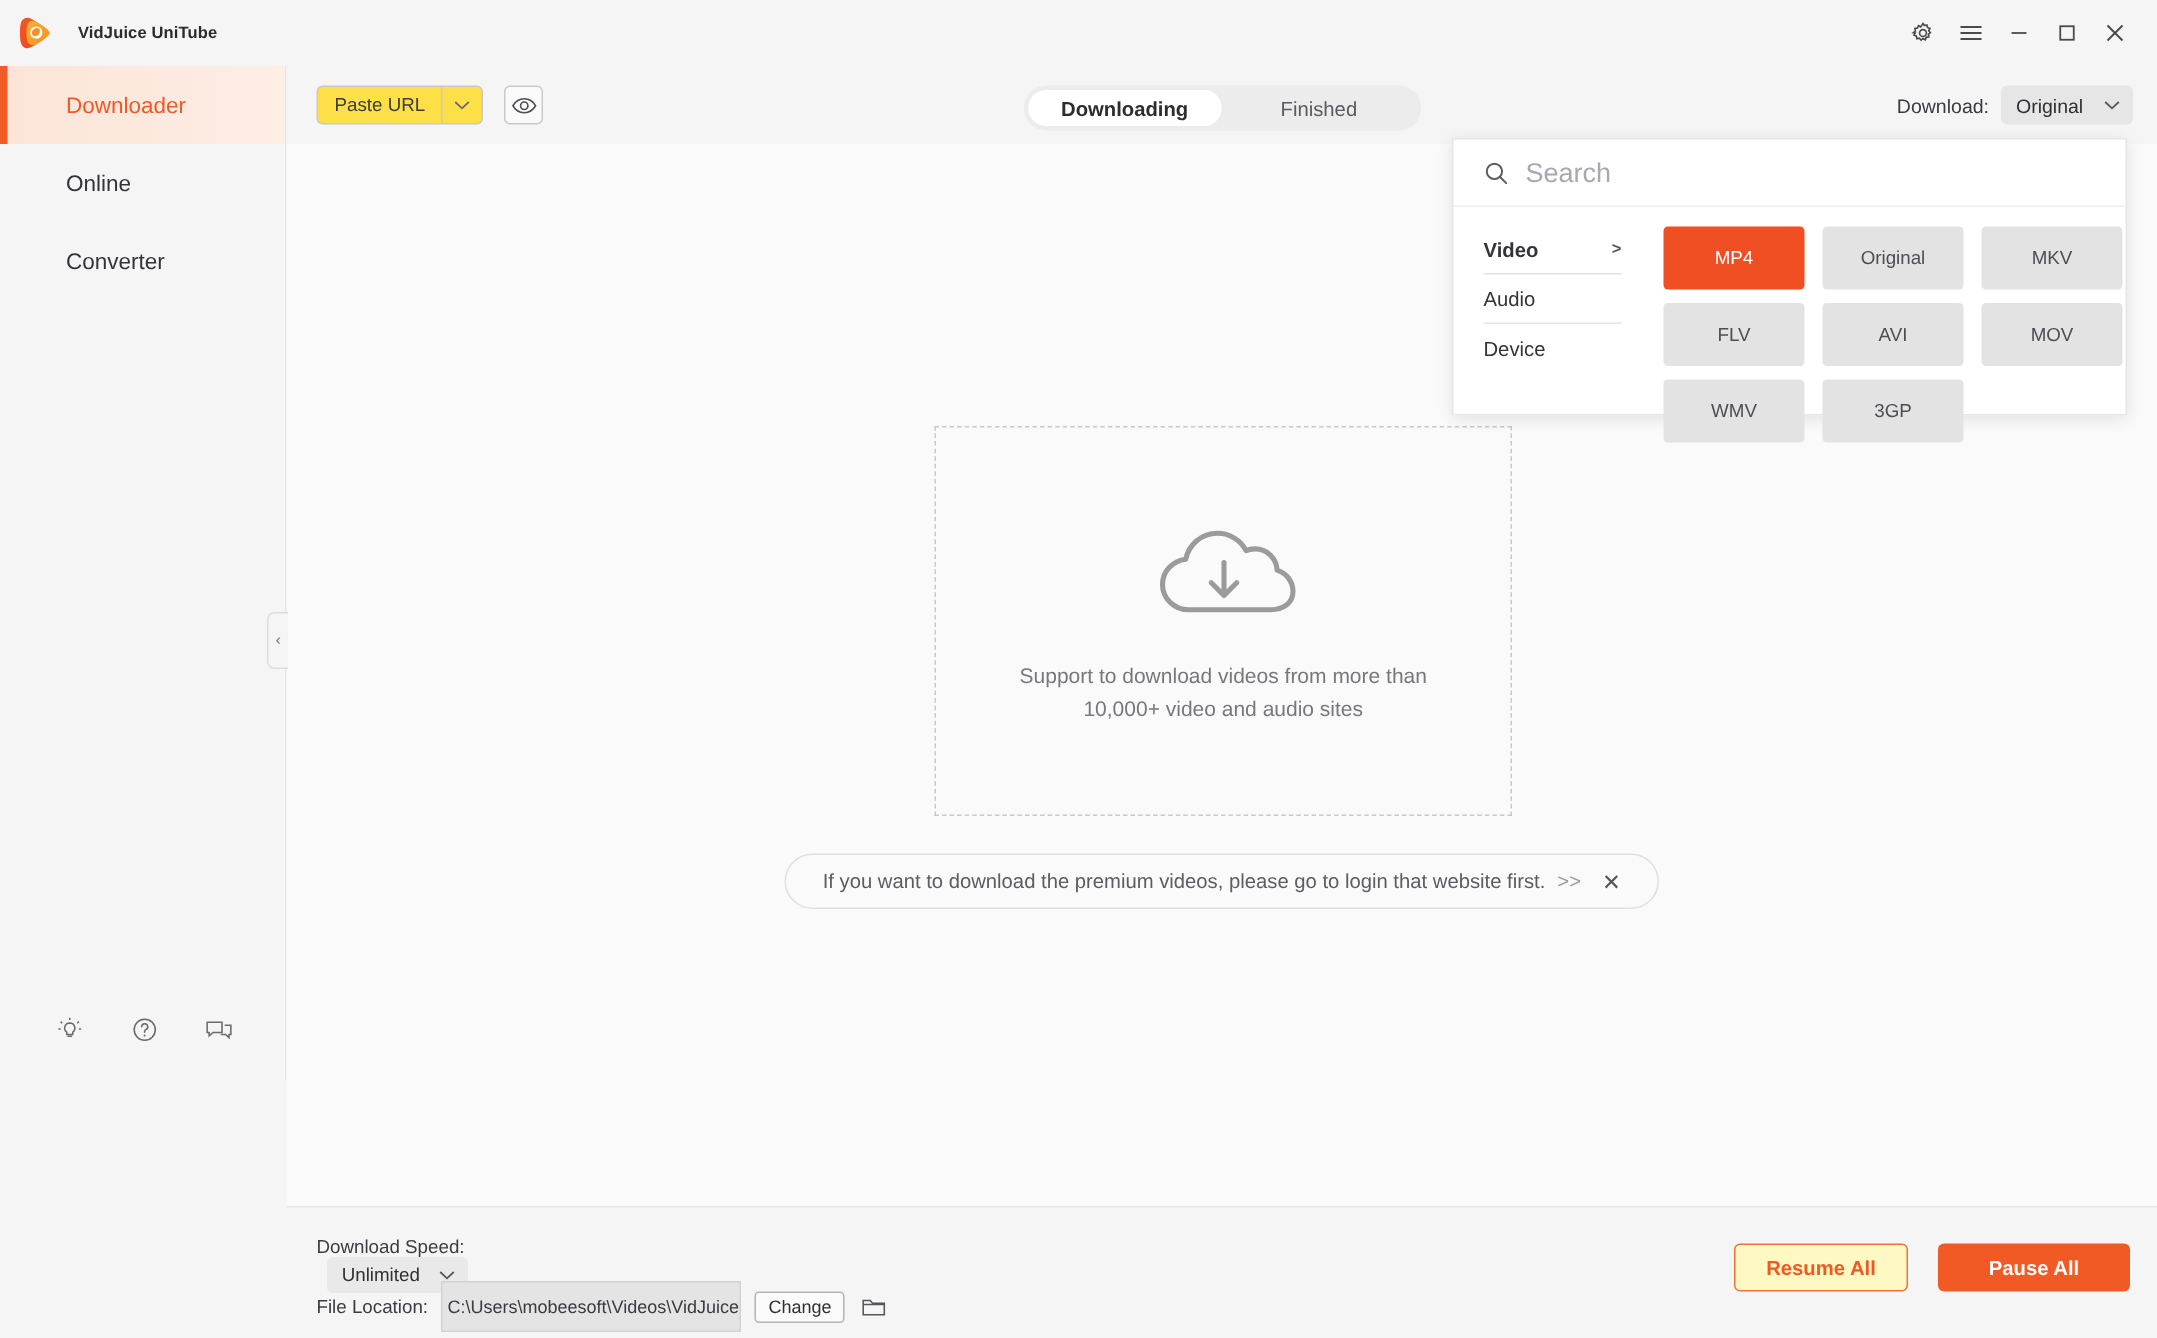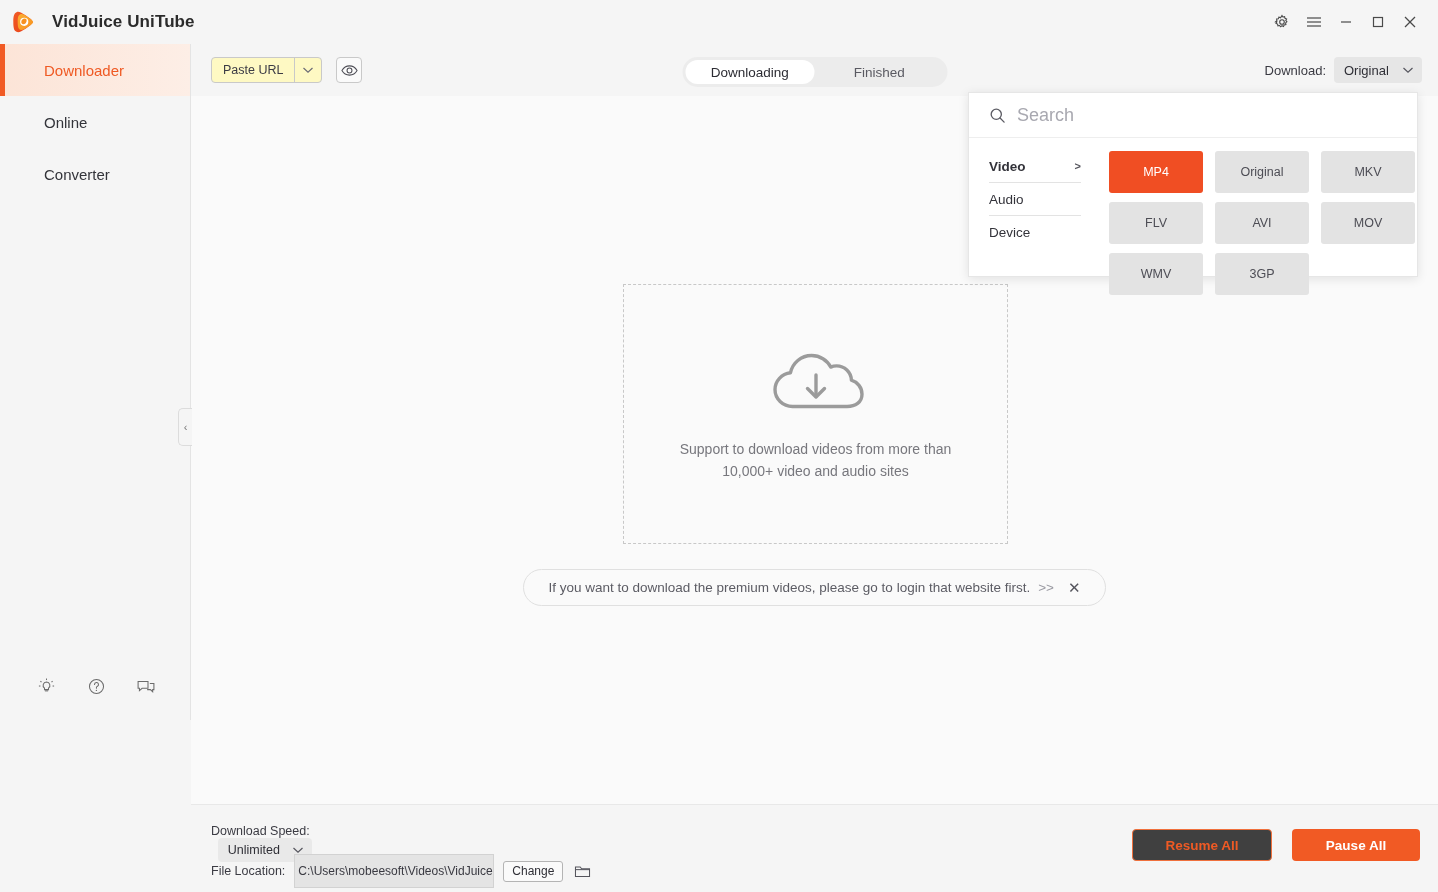--- a/index.html
+++ b/index.html
@@ -18,21 +18,21 @@
   
   .titlebar {
     position: absolute; top: 0; left: 0;
     width: 1438px; height: 44px;
     background: #f5f5f5;
     display: flex; align-items: center;
   }
   .logo-wrap { margin-left: 10px; width: 30px; height: 30px; display: flex; align-items: center; justify-content: center; }
   .app-title {
     margin-left: 12px;
-    font-size: 17px; font-weight: bold; color: #2b2b2b;
+    font-size: 11px; font-weight: bold; color: #2b2b2b;
     letter-spacing: 0.1px;
   }
   .win-ctrls {
     position: absolute; right: 0; top: 0; height: 44px;
     display: flex; align-items: center; gap: 0px;
   }
   .win-btn {
     width: 32px; height: 30px;
     display: flex; align-items: center; justify-content: center;
     color: #4a4a4a; cursor: default;
@@ -95,21 +95,21 @@
     position: relative;
     height: 52px; width: 100%;
     background: #f5f5f5;
     display: flex; align-items: center;
   }
   .paste-group {
     margin-left: 20px;
     display: flex; align-items: stretch;
     height: 26px;
     border: 1px solid #c9c9c9; border-radius: 4px;
-    background: #fef9c3;
+    background: #fde047;
     overflow: hidden;
   }
   .paste-btn {
     display: flex; align-items: center; padding: 0 11px;
     font-size: 12.5px; color: #3b3b44;
     border-right: 1px solid #c9c9c9;
     cursor: default;
   }
   .paste-caret {
     width: 26px; display: flex; align-items: center; justify-content: center;
@@ -130,21 +130,21 @@
     width: 265px; height: 30px;
     background: #ececec; border-radius: 16px;
     display: flex; align-items: center; padding: 3px;
   }
   .seg-item {
     flex: 1; height: 100%;
     display: flex; align-items: center; justify-content: center;
     font-size: 13.5px; color: #5a5a62; border-radius: 14px;
     cursor: default;
   }
-  .seg-item.active { background: #ffffff; color: #2c2c33; }
+  .seg-item.active { background: #ffffff; color: #2c2c33; font-weight: bold; }
 
   .dl-select {
     position: absolute; right: 16px; top: 13px;
     display: flex; align-items: center;
     font-size: 13px; color: #3a3a42;
   }
   .dl-label { margin-right: 8px; }
   .dl-box {
     background: #e6e6e6; border-radius: 4px;
     height: 26px; min-width: 88px;
@@ -265,21 +265,21 @@
   .f-actions {
     position: absolute; right: 18px; top: 24px;
     display: flex; align-items: center; gap: 20px;
   }
   .btn {
     height: 32px; border-radius: 4px;
     display: flex; align-items: center; justify-content: center;
     font-size: 13.5px; font-weight: bold; cursor: default;
   }
   .btn.ghost {
-    width: 140px; border: 1px solid #f0703c; color: #ef5a24; background: #404040;
+    width: 116px; border: 1px solid #f0703c; color: #ef5a24; background: #fef9c3;
   }
   .btn.solid {
     width: 128px; background: #f15a24; color: #ffffff;
   }
 </style>
 </head>
 <body>
 
 <div class="app">
 

